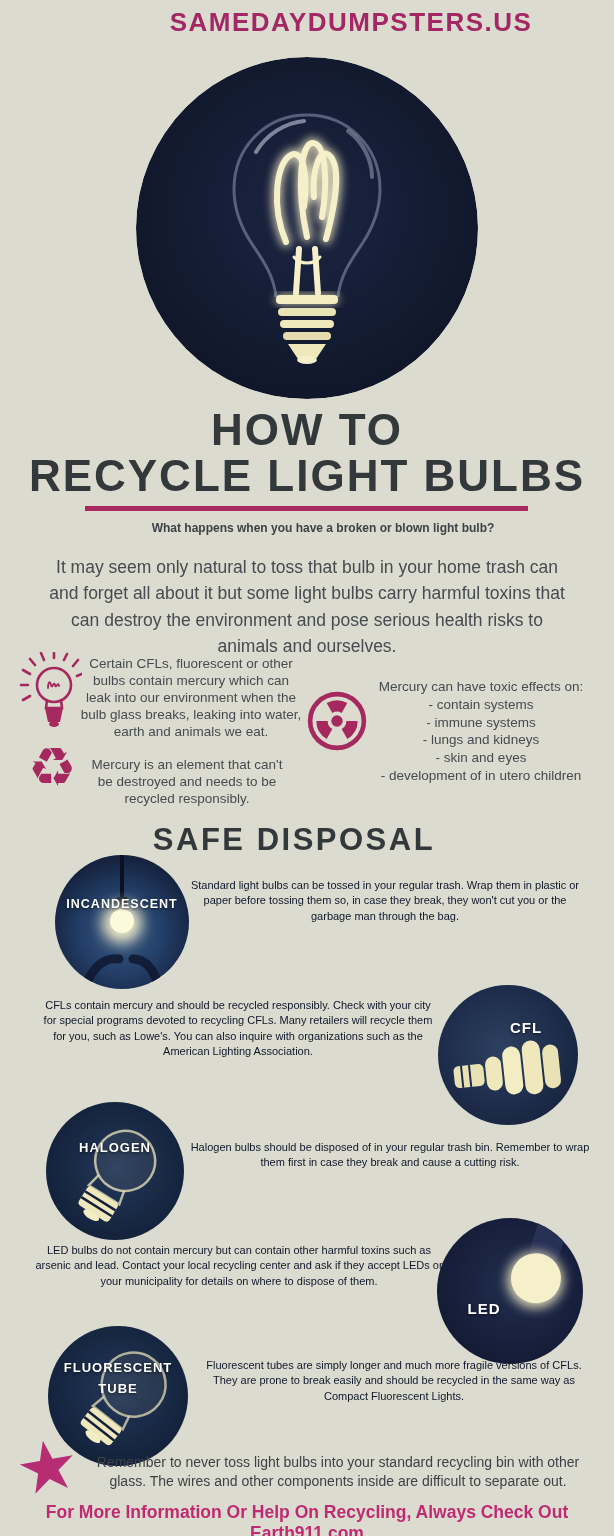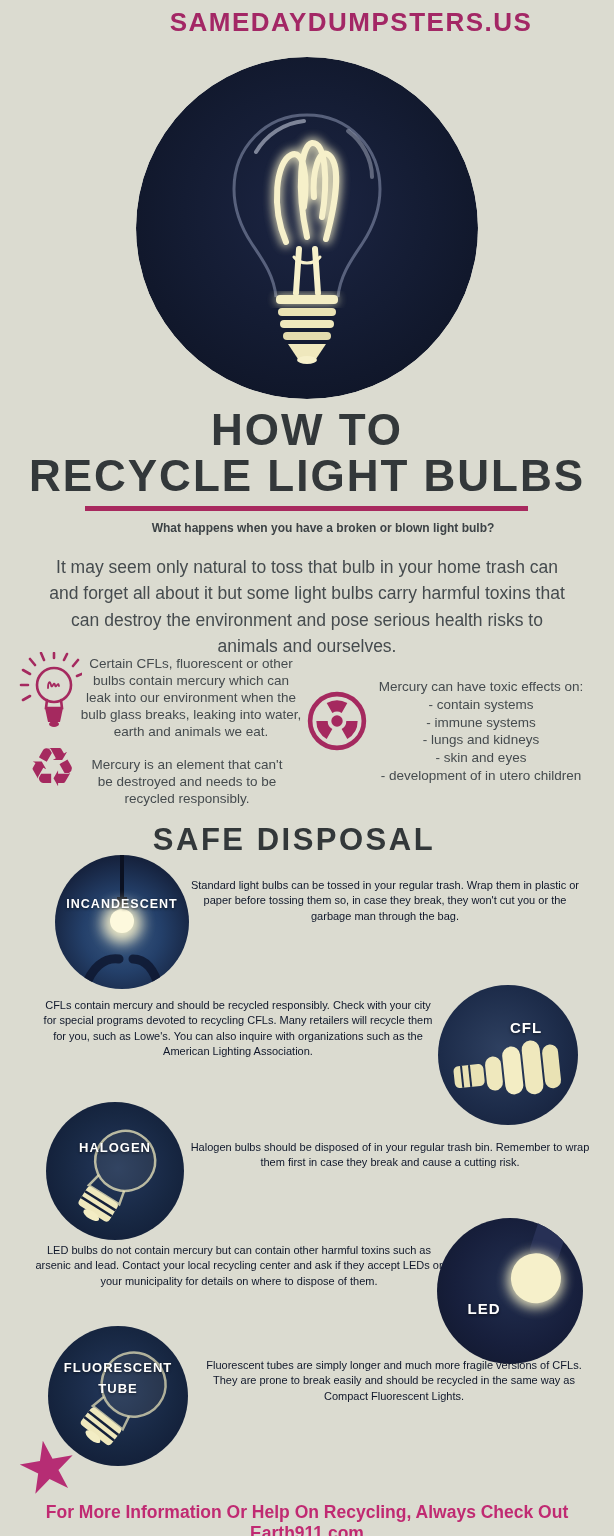--- a/index.html
+++ b/index.html
@@ -234,15 +234,16 @@
         <line x1="51" y1="105" x2="89" y2="105" stroke="#14203a" stroke-width="2.5"></line>
         <line x1="51" y1="112" x2="89" y2="112" stroke="#14203a" stroke-width="2.5"></line>
         <ellipse cx="70" cy="122" rx="9" ry="4" fill="#f3edc4"></ellipse>
       </g>
     </svg>
     <div class="circ-label" style="top:32px;left:0;font-size:13px;line-height:1.6;padding:0 12px;box-sizing:border-box;">FLUORESCENT TUBE</div>
   </div>
   <div class="abs section-text text-fluoro">Fluorescent tubes are simply longer and much more fragile versions of CFLs.  They are prone to break easily and should be recycled in the same way as Compact Fluorescent Lights.</div>
 
   <div class="abs star-icon">★</div>
+  <div class="abs reminder">Remember to never toss light bulbs into your standard recycling bin with other glass. The wires and other components inside are difficult to separate out.</div>
   <div class="abs cta">For More Information Or Help On Recycling, Always Check Out Earth911.com</div>
 
 </div>
 
 </body></html>

